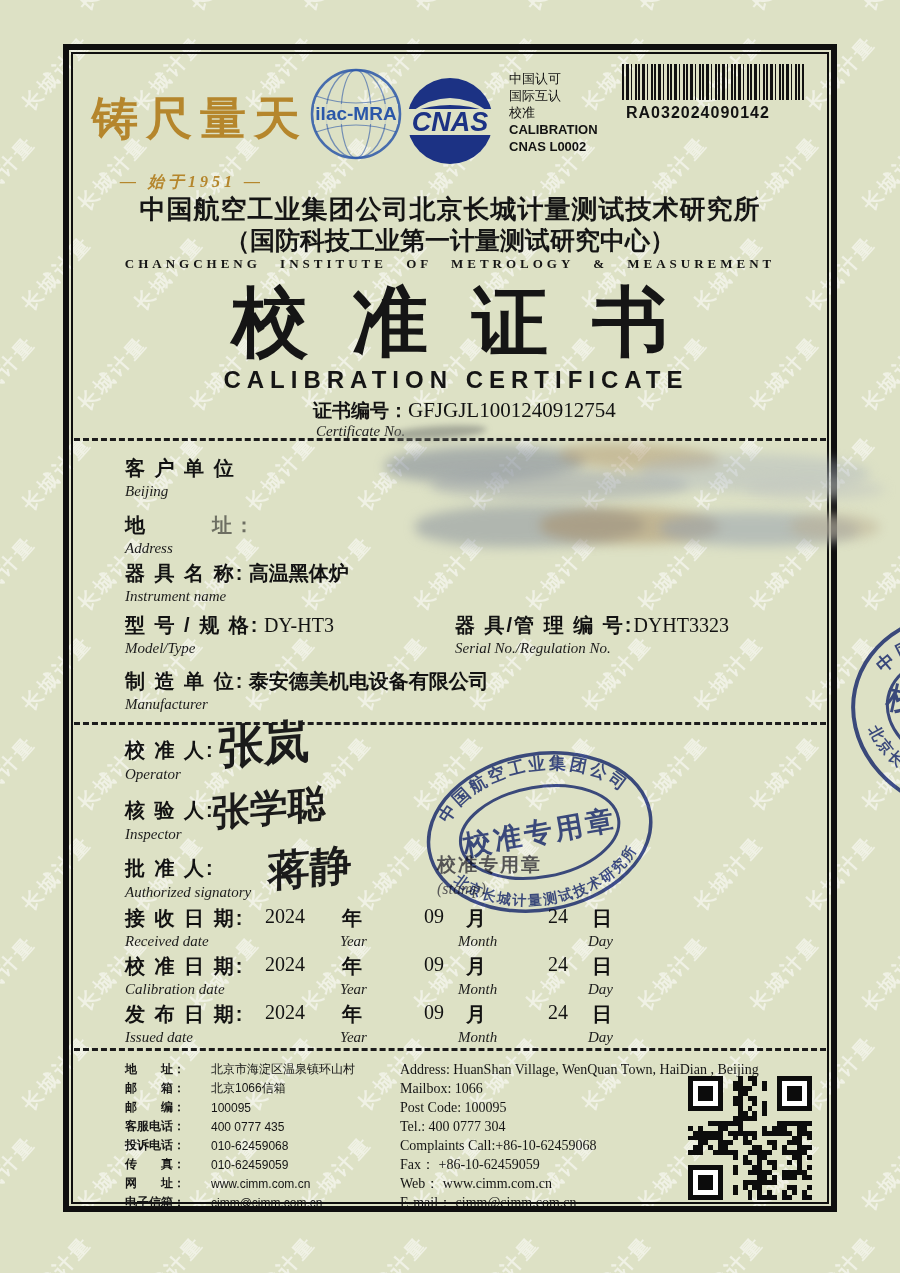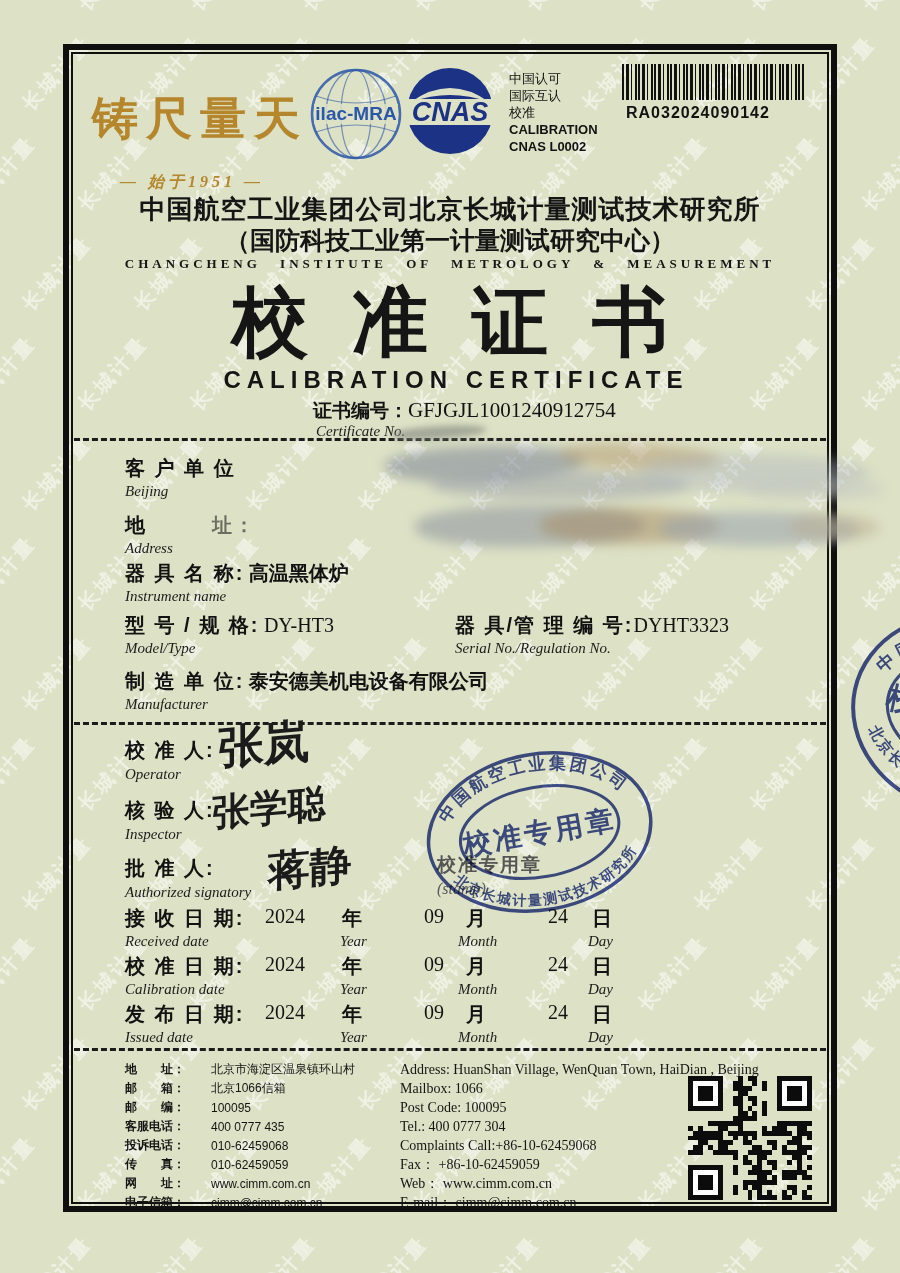--- a/index.html
+++ b/index.html
@@ -188,21 +188,21 @@
         <circle cx="48" cy="48" r="44" fill="none" stroke="#2b57a8" stroke-width="2.5" opacity=".85"></circle>
         <ellipse cx="48" cy="48" rx="30" ry="44" fill="none" stroke="#2b57a8" stroke-width="1.4" opacity=".6"></ellipse>
         <ellipse cx="48" cy="48" rx="15" ry="44" fill="none" stroke="#2b57a8" stroke-width="1.2" opacity=".6"></ellipse>
         <path d="M8 30 Q48 44 88 30" fill="none" stroke="#2b57a8" stroke-width="1.2" opacity=".6"></path>
         <path d="M8 66 Q48 52 88 66" fill="none" stroke="#2b57a8" stroke-width="1.2" opacity=".6"></path>
         <rect x="6" y="38" width="84" height="20" fill="#dde1c5" opacity=".85"></rect>
         <text x="48" y="54" text-anchor="middle" font-family="Liberation Sans, sans-serif" font-size="19" font-weight="bold" fill="#2b57a8">ilac-MRA</text>
       </svg>
     </div>
 
-    <div class="abs" style="left:405px;top:66px;">
+    <div class="abs" style="left:405px;top:76px;">
       <svg width="90" height="90" viewBox="0 0 90 90">
         <circle cx="45" cy="45" r="43" fill="#1c3284"></circle>
         <path d="M6 36 Q45 8 84 36 Q45 22 6 36 Z" fill="#dde1c5"></path>
         <rect x="2" y="33" width="86" height="26" fill="#dde1c5"></rect>
         <text x="45" y="55" text-anchor="middle" font-family="Liberation Sans, sans-serif" font-size="27" font-weight="bold" font-style="italic" fill="#1c3284">CNAS</text>
       </svg>
     </div>
 
     <div class="abs" style="left:509px;top:70px;line-height:17px;font-size:13px;">
       <div class="cjk">中国认可</div>

